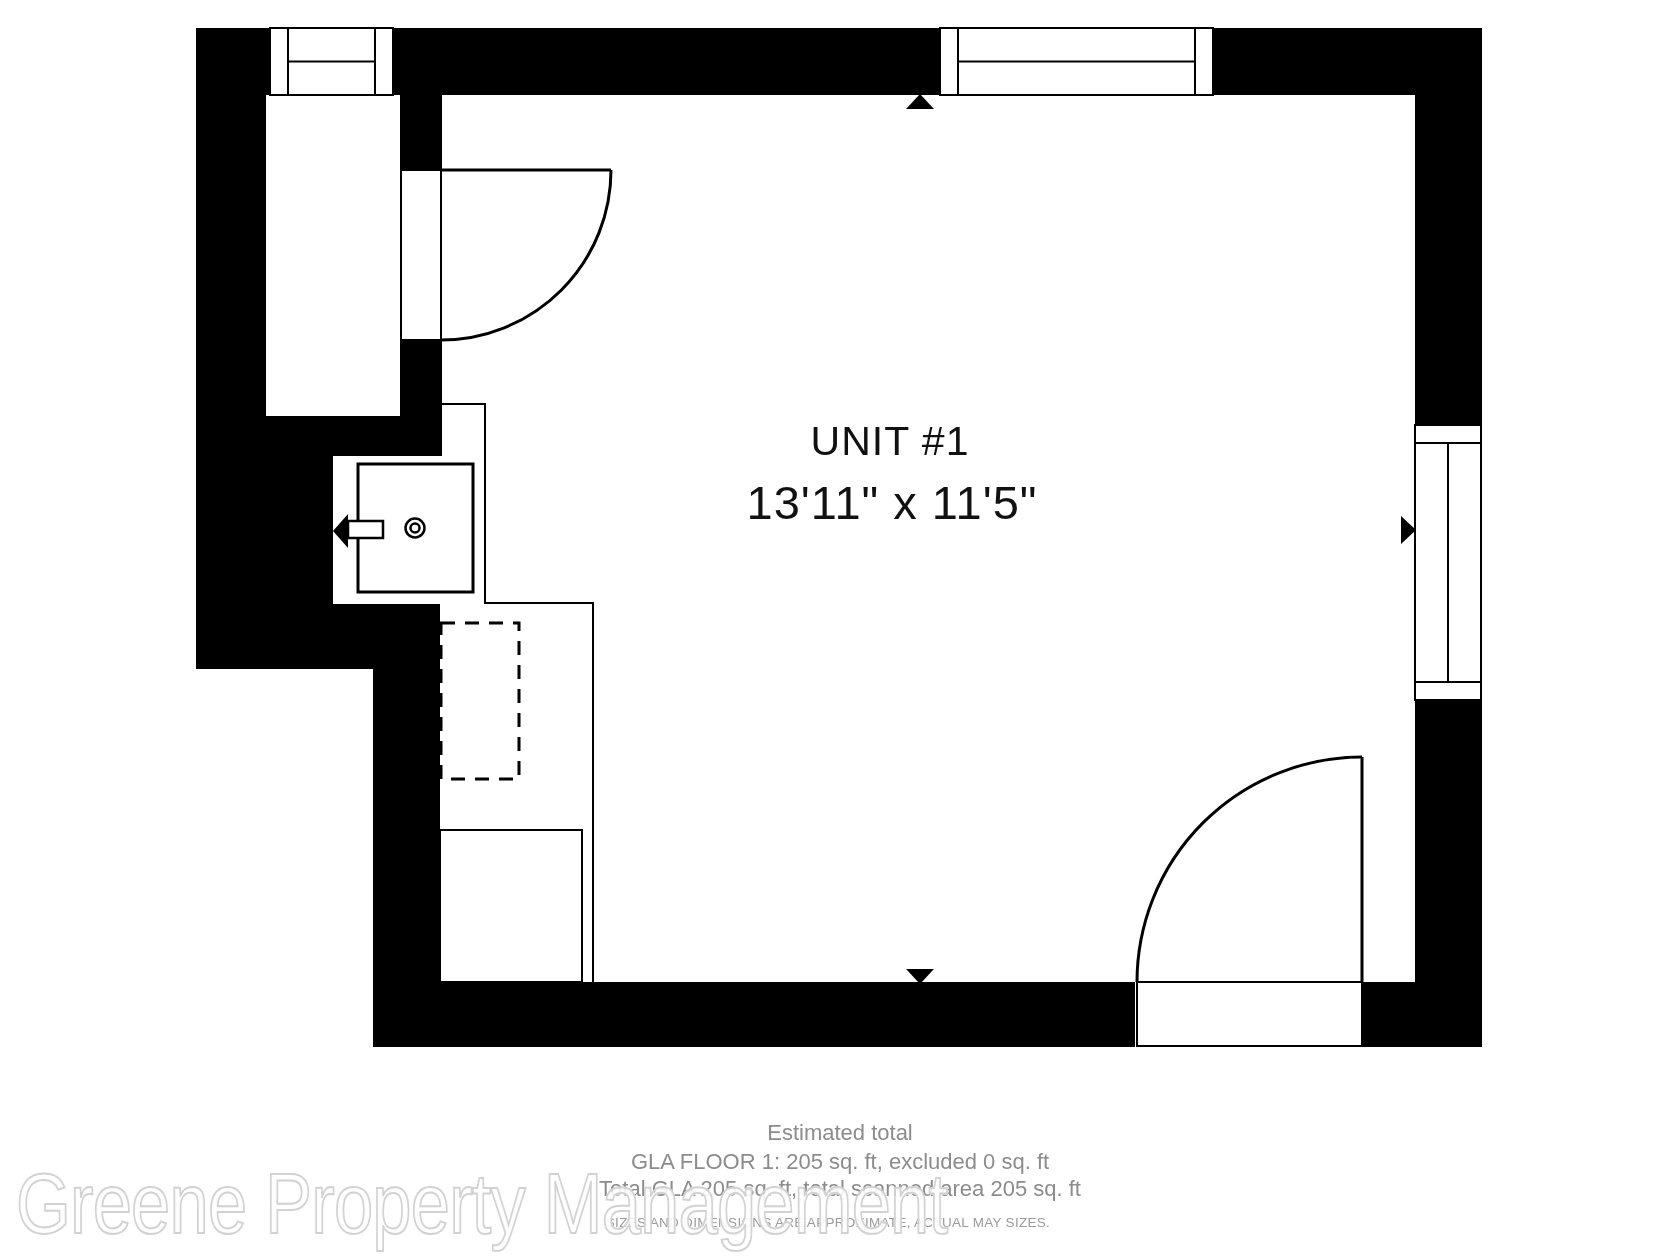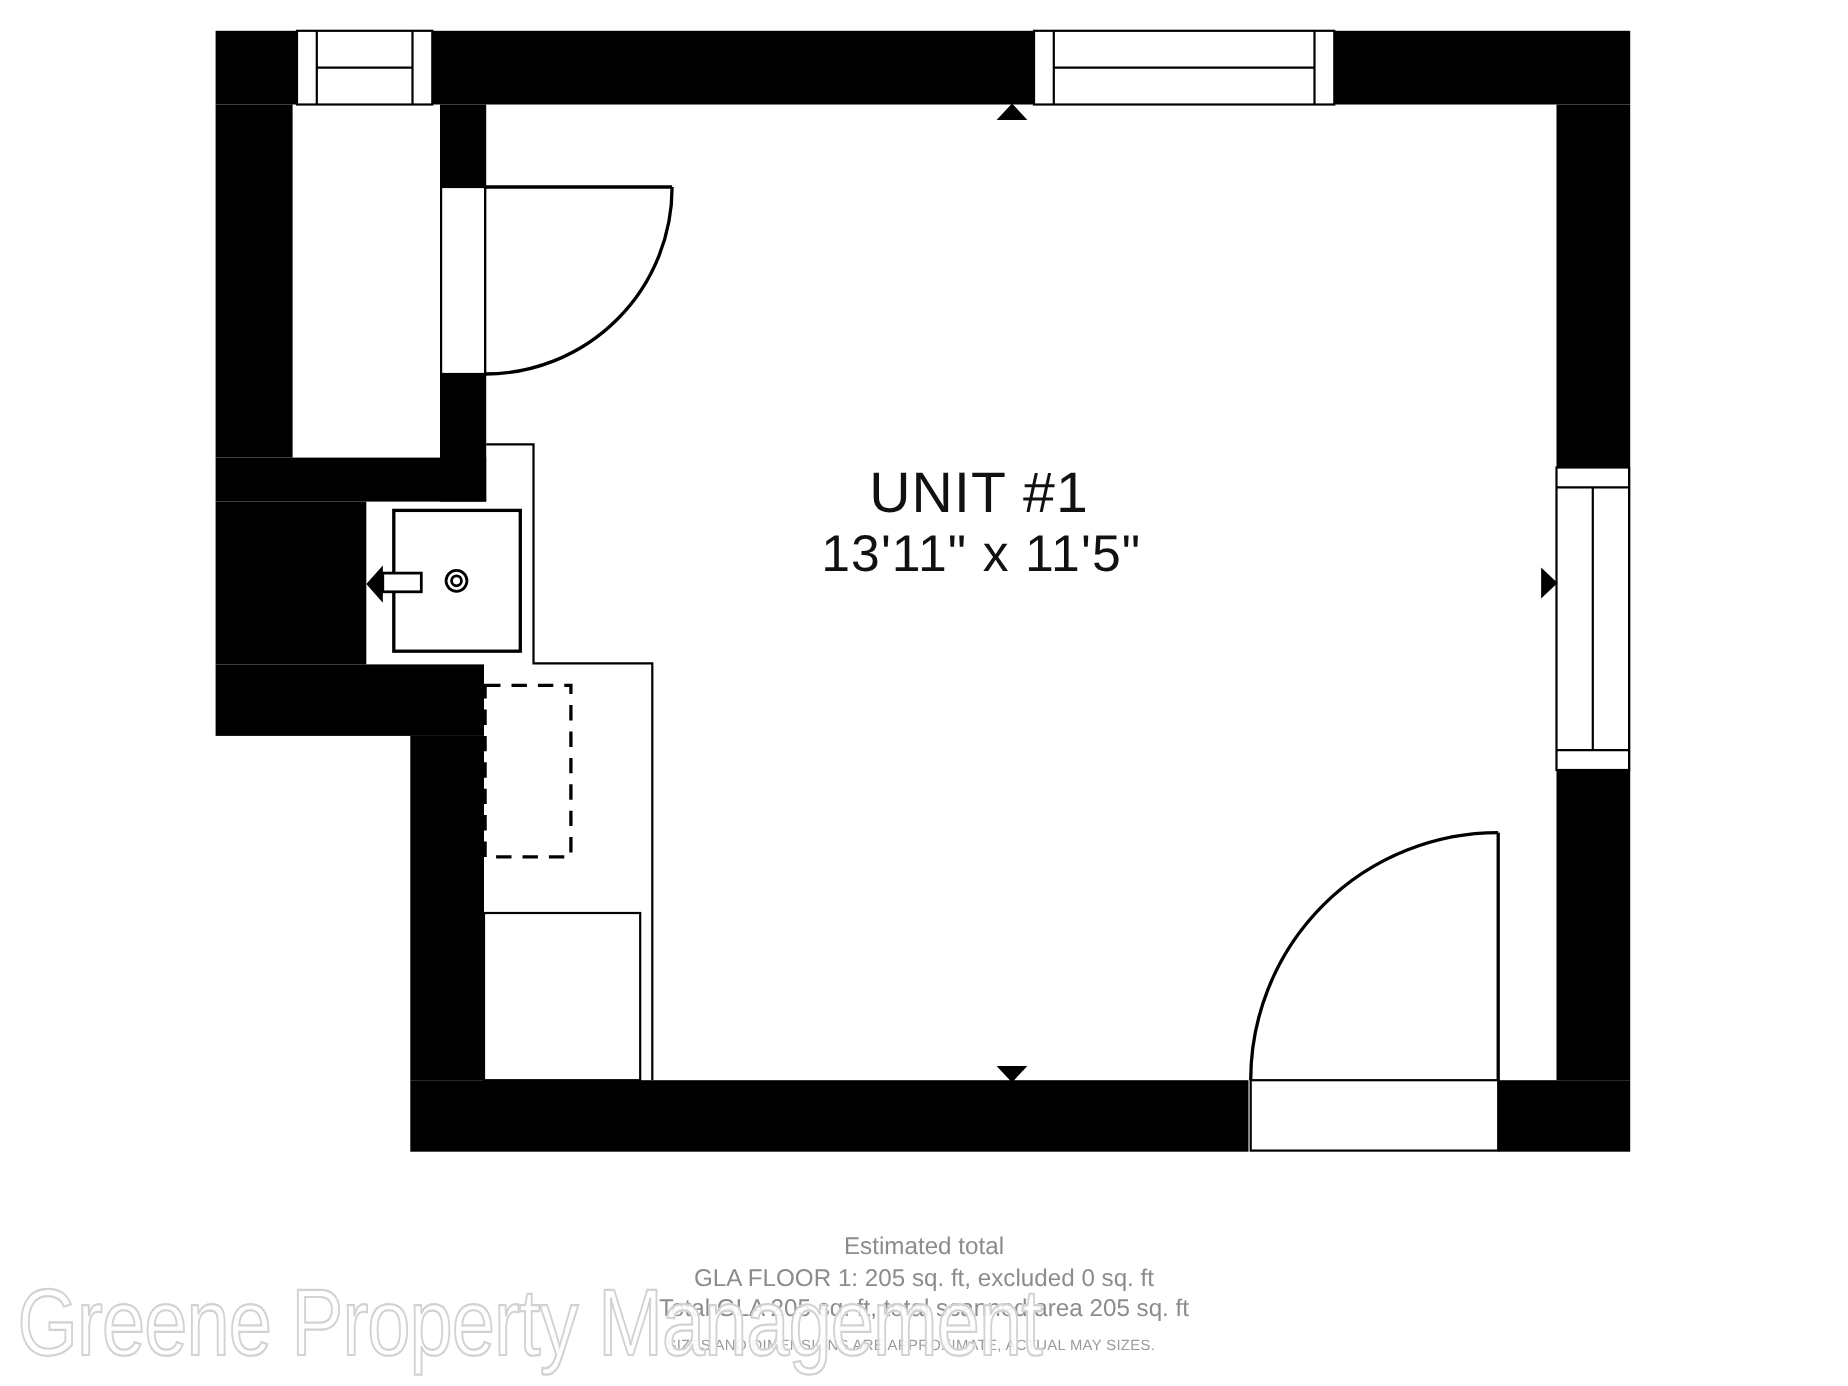--- a/index.html
+++ b/index.html
@@ -35,21 +35,21 @@
   
   .overlay {
     position: absolute;
     white-space: nowrap;
     transform: translateX(-50%);
     text-align: center;
   }
   .unit-name {
     left: 890px;
     top: 418px;
-    font-size: 52px;
+    font-size: 41px;
     letter-spacing: 1px;
     color: #111111;
   }
   .unit-dims {
     left: 892px;
     top: 475px;
     font-size: 47px;
     letter-spacing: 1px;
     color: #111111;
   }

